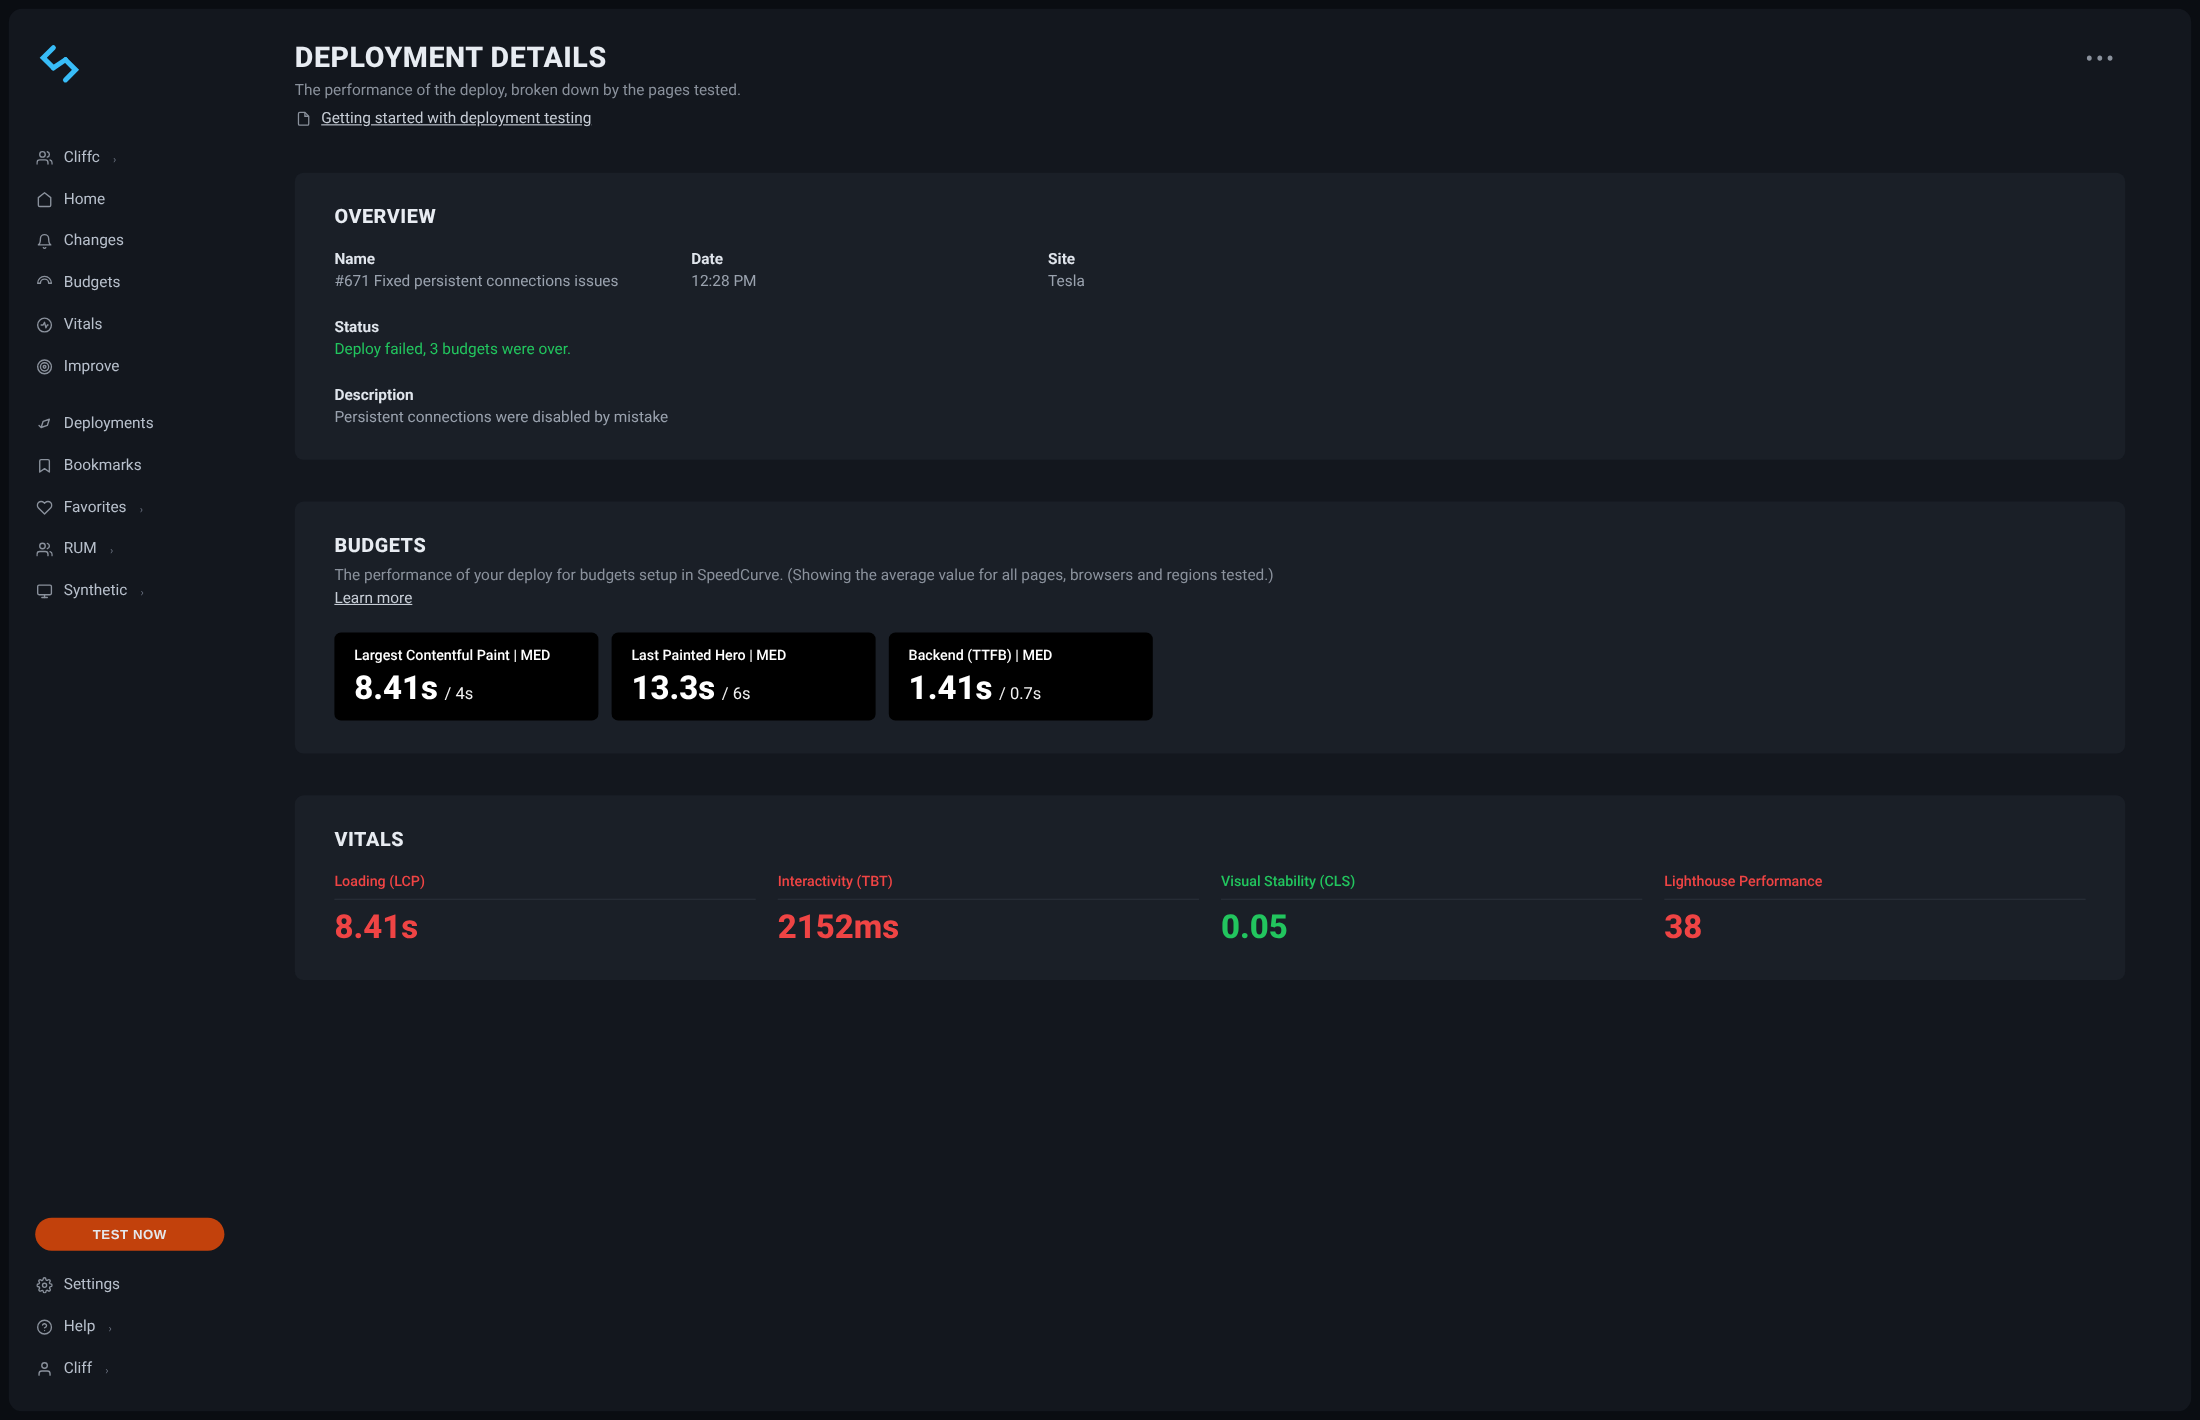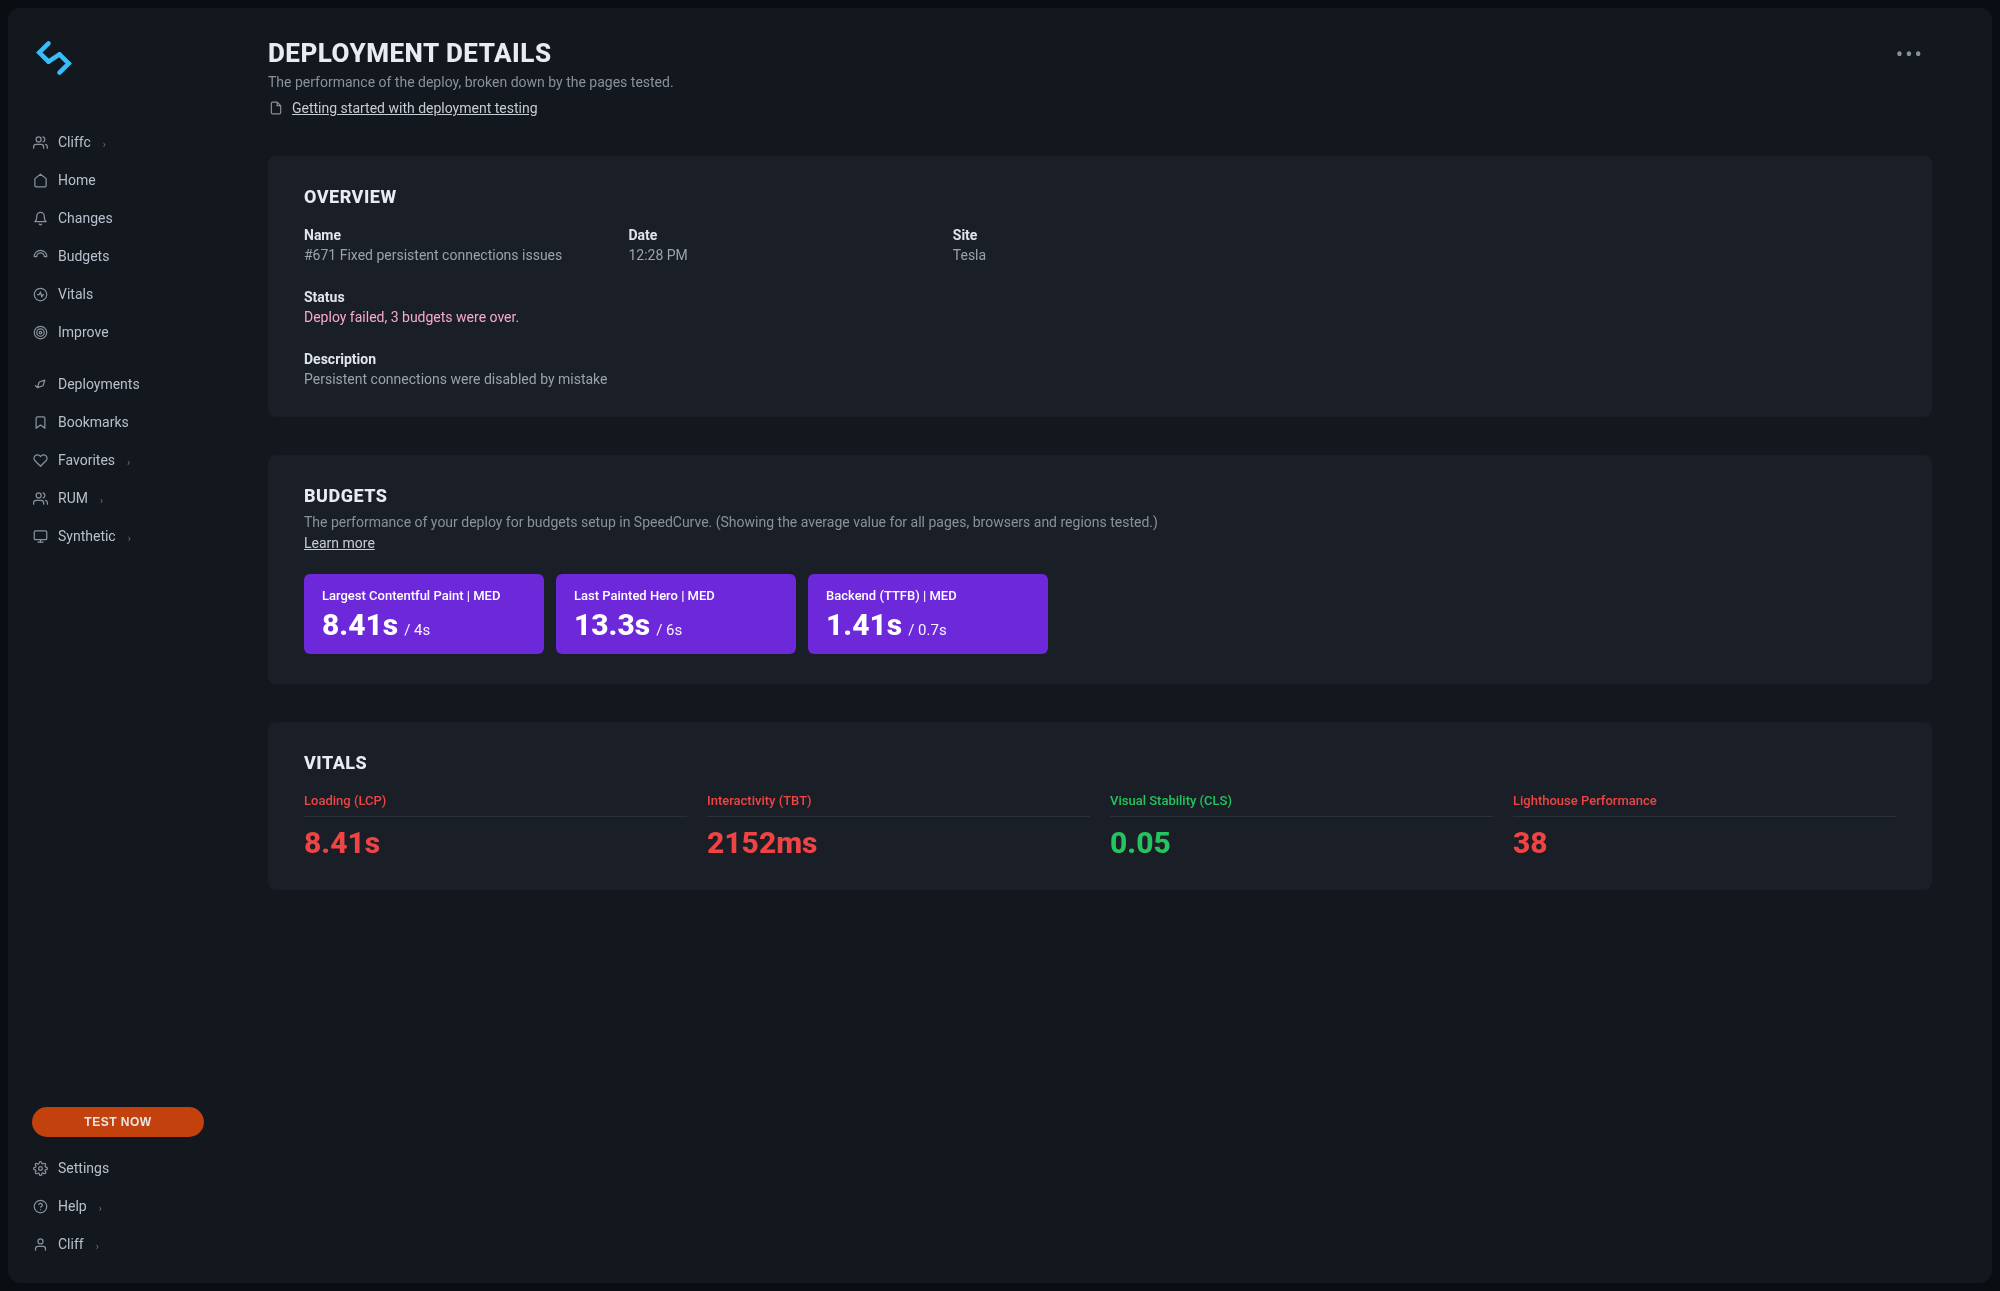--- a/index.html
+++ b/index.html
@@ -121,29 +121,29 @@
 }
 .ov-label {
   font-weight: 700;
   color: #e0e5ec;
   font-size: 14px;
 }
 .ov-value {
   color: #9aa2ae;
   margin-top: 4px;
 }
-.ov-value.error { color: #f9a8d4; }
+.ov-value.error { color: #22c55e; }
 .ov-full { grid-column: 1 / -1; }
 .budget-tiles {
   display: flex;
   gap: 12px;
   margin-top: 20px;
 }
 .budget-tile {
-  background: #6d28d9;
+  background: #000000;
   color: #fff;
   border-radius: 6px;
   padding: 14px 18px 12px 18px;
   min-width: 240px;
 }
 .budget-head {
   font-size: 13px;
   font-weight: 500;
 }
 .budget-val-row {

